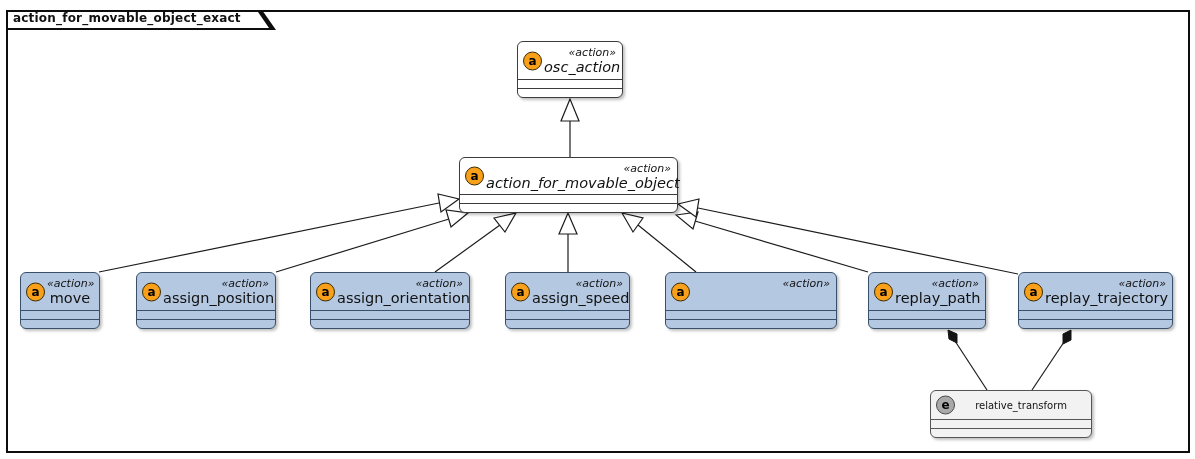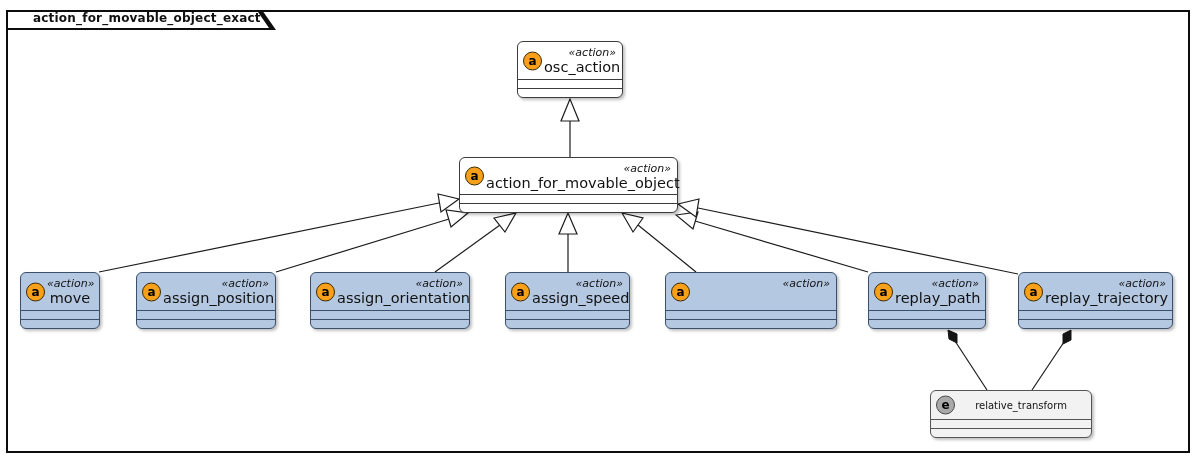--- a/index.html
+++ b/index.html
@@ -10,38 +10,38 @@
   
   .frame { position:absolute; left:6px; top:10px; width:1184px; height:443px;
            border:2px solid #0d0d0d; background:transparent; }
   .tab-outer { position:absolute; left:6px; top:10px; width:270px; height:20px;
                background:#0d0d0d;
                clip-path:polygon(0 0, 256px 0, 270px 20px, 0 20px); }
   .tab-inner { position:absolute; left:8px; top:12px; width:261px; height:16px;
                background:#ffffff;
                clip-path:polygon(0 0, 250px 0, 261px 16px, 0 16px); }
   .tab-title { position:absolute; left:13px; top:11px; font-size:12px; font-weight:bold;
-               white-space:nowrap; letter-spacing:0.2px;margin-left:20px; }
+               white-space:nowrap; letter-spacing:0.2px; }
 
   
   .class-box { position:absolute; border:1px solid #39506b; border-radius:6px;
                background:#b5c8e2; box-shadow:2px 2px 3px rgba(0,0,0,0.25);
                display:flex; flex-direction:column; }
   .class-box.white { background:#ffffff; border-color:#3c3c3c; }
   .class-box.gray  { background:#f2f2f2; border-color:#555555; }
 
   .cb-header { position:relative; flex:1 1 auto; padding:3px 6px 1px 26px; text-align:center; }
   .spot { position:absolute; left:5px; top:50%; transform:translateY(-50%);
           width:19px; height:19px; border-radius:50%;
           font-size:12px; font-weight:bold; line-height:17px; text-align:center; color:#000; }
   .spot.orange { background:#f9a01a; border:1px solid #3a2a00; }
   .spot.gray   { background:#a9a9a9; border:1px solid #4a4a4a; }
   .stereo { font-size:11px; font-style:italic; line-height:13px; padding-top:1px;text-align:right; }
   .cname  { font-size:14.5px; line-height:17px; white-space:nowrap; }
-  .cname.abstract { }
+  .cname.abstract { font-style:italic; }
   .comp { height:9px; border-top:1px solid #39506b; }
   .class-box.white .comp { border-top-color:#3c3c3c; }
   .class-box.gray  .comp { border-top-color:#555555; }
 
   
   .cb-header.inline { display:flex; align-items:center; justify-content:center;
                       padding:2px 8px 2px 28px; }
   .cb-header.inline .cname { font-size:10px; }
 
   svg.edges { position:absolute; left:0; top:0; width:1195px; height:459px;

